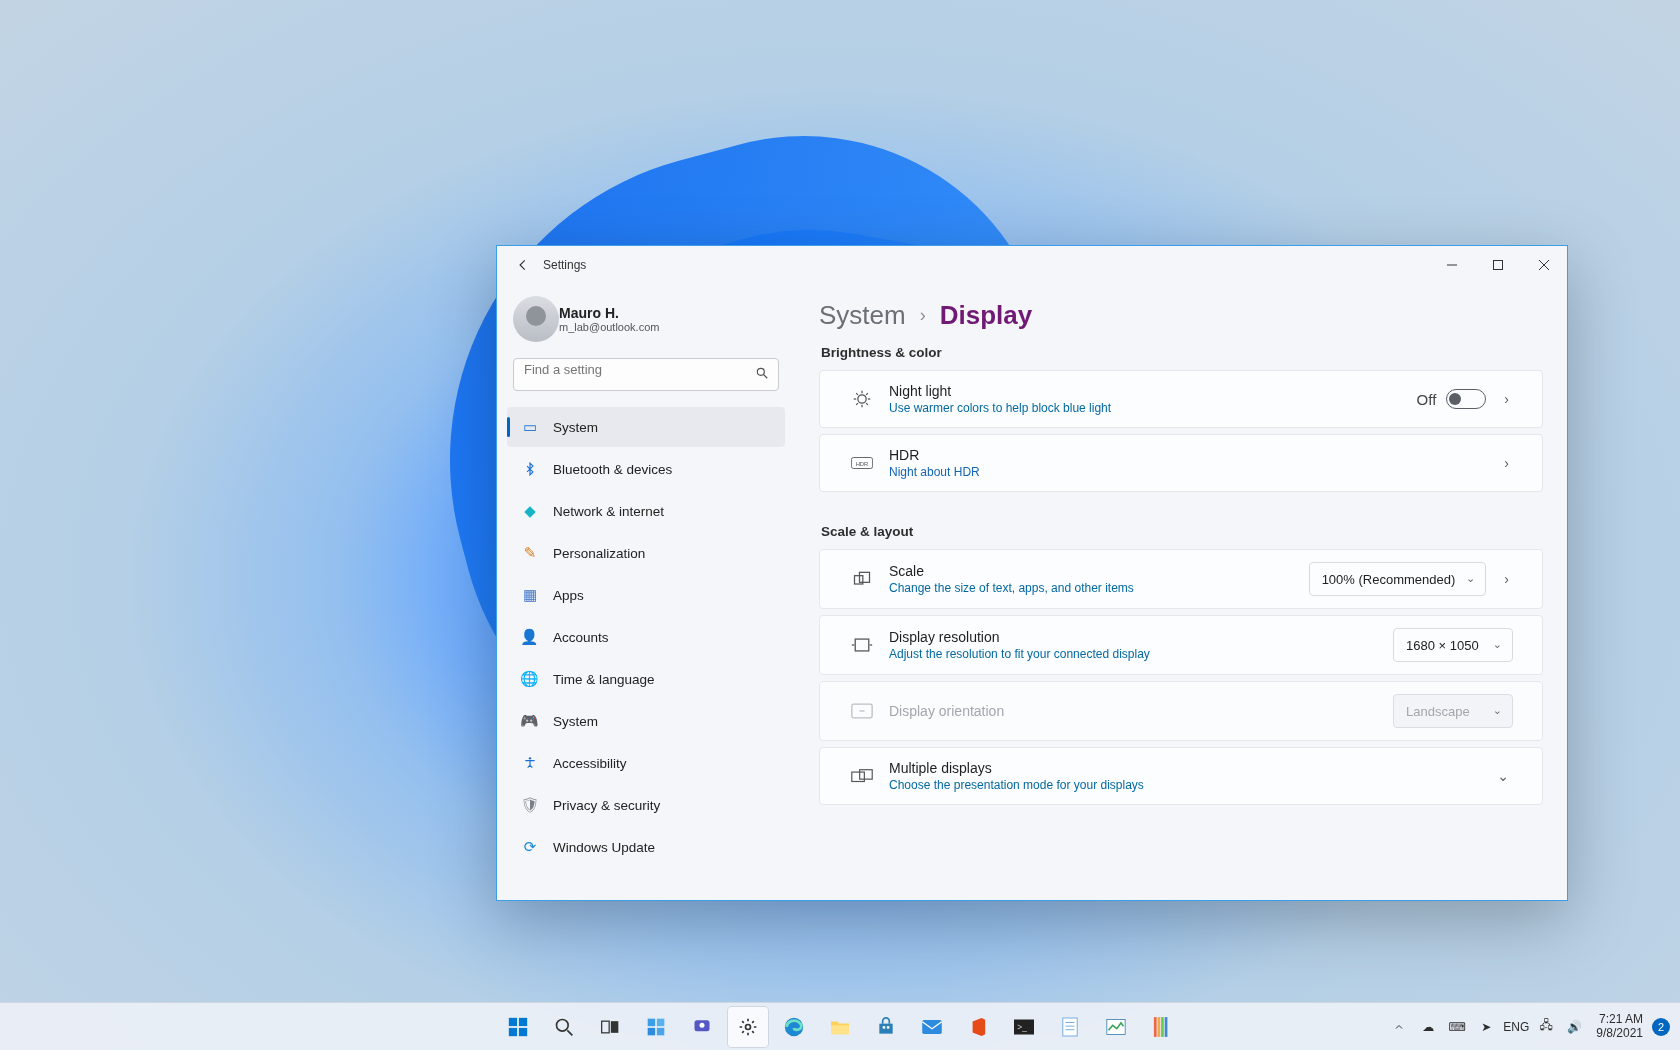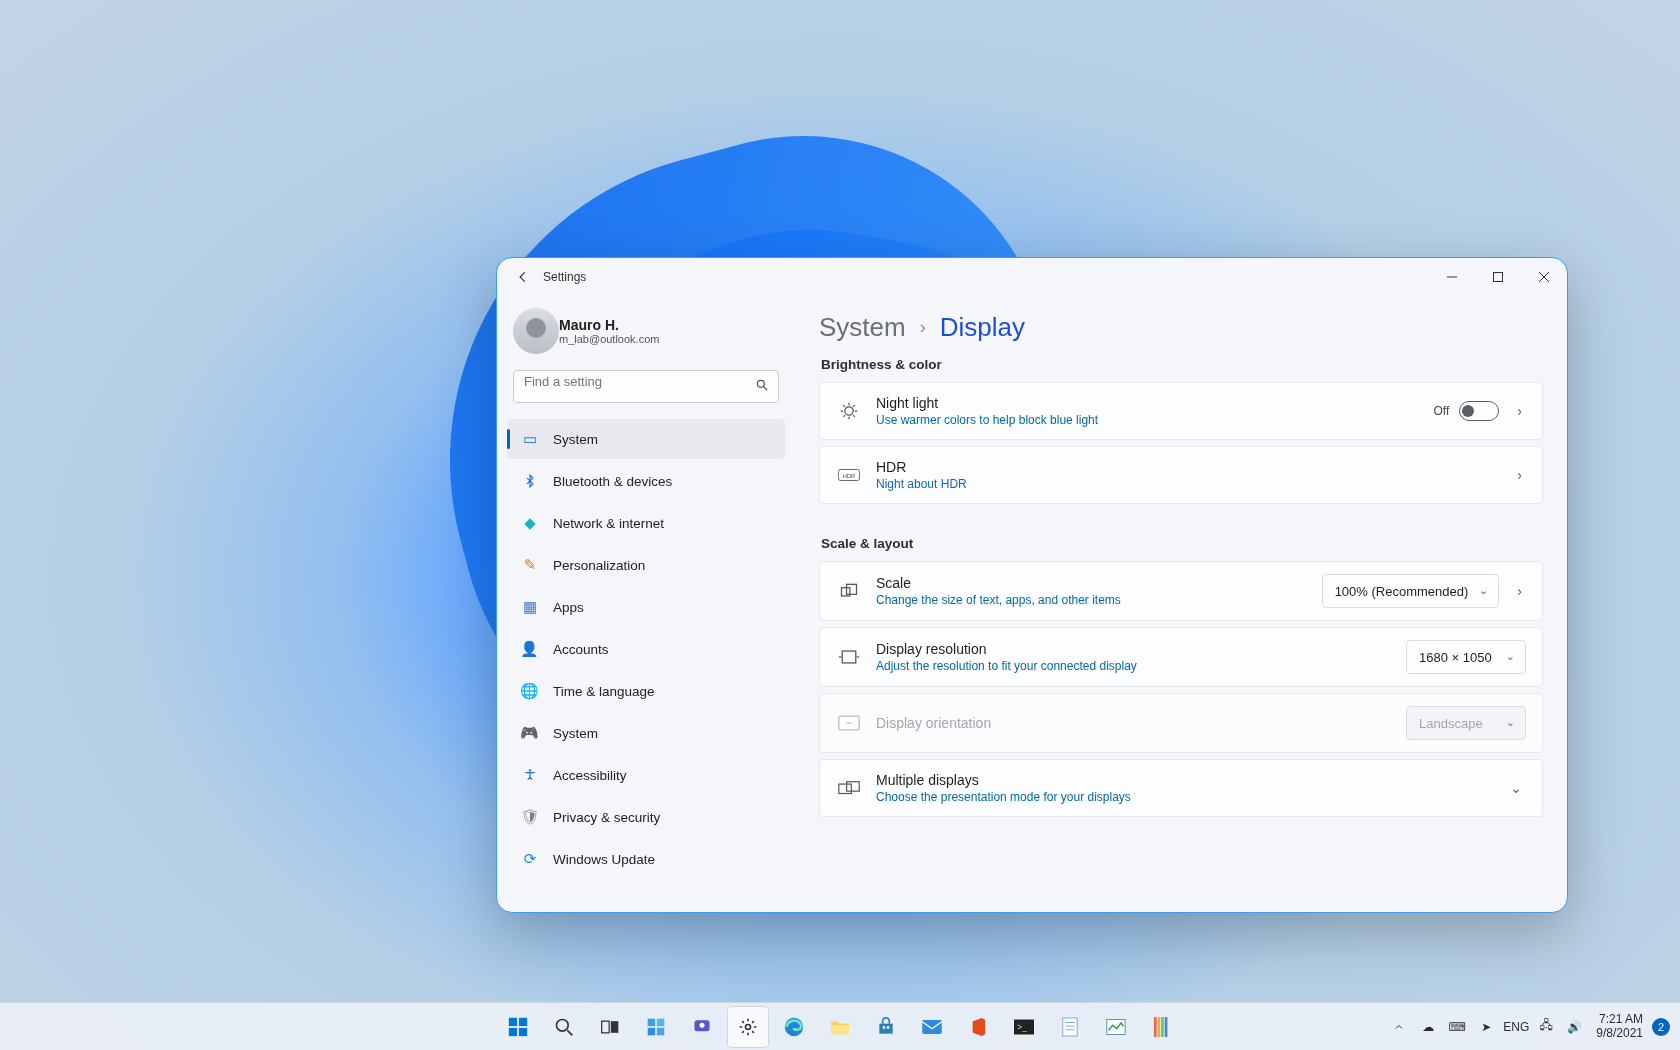--- a/index.html
+++ b/index.html
@@ -13,23 +13,23 @@
     .petal { position:absolute; border-radius:50% 40% 50% 45%; opacity:.9; }
     .p0{left:80px;top:60px;width:620px;height:620px;background:linear-gradient(135deg,#0a66ef,#3798ff);transform:rotate(-15deg);}
     .p1{left:180px;top:140px;width:520px;height:520px;background:linear-gradient(135deg,#0b6df8,#4aa4ff);transform:rotate(10deg);}
     .p2{left:260px;top:200px;width:420px;height:420px;background:linear-gradient(135deg,#1378ff,#63b2ff);transform:rotate(40deg);}
     .p3{left:330px;top:260px;width:320px;height:320px;background:linear-gradient(135deg,#2087ff,#7cbeff);transform:rotate(70deg);}
     .p4{left:400px;top:320px;width:220px;height:220px;background:linear-gradient(135deg,#3396ff,#9ed1ff);transform:rotate(100deg);}
 
     
     .settings-win {
       position:absolute; left:496px; top:245px; width:1072px; height:656px;
-      background:#f5f6fa; border:1px solid #3a9fe8; border-radius:16px;
+      background:#f5f6fa; border:1px solid #3a9fe8; border-radius:0;
       box-shadow:0 20px 60px rgba(0,0,0,.25);
-      display:flex; flex-direction:column; overflow:hidden;margin-top:12px;
+      display:flex; flex-direction:column; overflow:hidden;
     }
     .titlebar { height:38px; display:flex; align-items:center; padding-left:12px; }
     .back-btn { width:28px; height:28px; display:flex; align-items:center; justify-content:center; border-radius:4px; cursor:pointer;}
     .titlebar-label { font-size:12px; color:#333; margin-left:6px; }
     .winctrls { margin-left:auto; display:flex; }
     .winbtn { width:46px; height:38px; display:flex; align-items:center; justify-content:center; cursor:pointer; }
     .win-body { flex:1; display:flex; overflow:hidden; }
     .sidebar { width:298px; padding:8px 10px 10px 10px; display:flex; flex-direction:column; }
     .user-row { display:flex; align-items:center; gap:0; padding:4px 6px 12px 6px; }
     .avatar { width:46px; height:46px; border-radius:50%; background:linear-gradient(#dadde2,#b9bec5); position:relative; }
@@ -45,33 +45,33 @@
     .nav { display:flex; flex-direction:column; gap:2px; padding-top:4px; }
     .nav-item { display:flex; align-items:center; gap:14px; height:40px; padding:0 14px; border-radius:4px; font-size:13.5px; color:#222; cursor:pointer; position:relative;}
     .nav-item.active { background:#e8e9ee; }
     .nav-item.active::before { content:""; position:absolute; left:0; top:10px; width:3px; height:20px; background:#0067c0; border-radius:2px;}
     .nav-icon { width:18px; height:18px; display:flex; align-items:center; justify-content:center; font-size:15px; }
 
     .content { flex:1; padding:16px 24px 10px 24px; overflow-y:auto; }
     .breadcrumb { display:flex; align-items:center; gap:14px; font-size:26px; margin-bottom:14px;}
     .bc-parent { color:#6b6f76; font-weight:500; cursor:pointer;}
     .bc-sep { color:#8a8e95; font-size:18px; }
-    .bc-current { font-weight:400; color:#1d4ed8; }
+    .bc-current { font-weight:700; color:#701a75; }
     .section-label { font-size:13.5px; font-weight:600; color:#2e2e2e; margin:4px 0 10px 2px; }
-    .card { background:#fcfdfe; border:1px solid #e6e7ec; border-radius:4px; padding:12px 16px; display:flex; align-items:center; margin-bottom:6px; }
+    .card { background:#fcfdfe; border:1px solid #e6e7ec; border-radius:4px; padding:12px 29px; display:flex; align-items:center; margin-bottom:6px; }
     .card.disabled { opacity:.9; }
     .card-icon { width:26px; height:26px; color:#555; display:flex; align-items:center; justify-content:center; margin-right:14px;}
     .card-body { flex:1; }
     .card-title { font-size:14px; color:#1f1f1f; }
     .card-sub { font-size:12px; color:#0369a1; margin-top:2px;}
     .card-sub.link { color:#1464b4; cursor:pointer;}
     .card-sub.disabled, .card-title.disabled { color:#9a9ea5; }
     .tail { display:flex; align-items:center; gap:14px; }
     .chev { color:#5b5f66; font-size:14px; cursor:pointer; padding:0 4px;}
-    .toggle { display:flex; align-items:center; gap:10px; font-size:12px; color:#444;}
+    .toggle { display:flex; align-items:center; gap:10px; font-size:15px; color:#444;}
     .tog-pill { width:40px; height:20px; border:1px solid #5b5f66; border-radius:20px; display:flex; align-items:center; padding:2px; cursor:pointer;}
     .tog-knob { width:12px; height:12px; border-radius:50%; background:#5b5f66; }
     .dropdown { min-width:120px; height:34px; border:1px solid #d9dbe1; border-radius:4px; background:#fcfdfe; padding:0 30px 0 12px; font-size:13px; color:#222; display:flex; align-items:center; position:relative; cursor:pointer;}
     .dropdown.disabled { color:#9a9ea5; background:#f3f4f7; }
     .dropdown .dd-chev { position:absolute; right:10px; top:9px; color:#666; font-size:11px;}
     .group-gap { height:22px; }
 
     
     .taskbar { position:absolute; left:0; bottom:0; width:100%; height:48px; background:rgba(237,241,247,.9); backdrop-filter:blur(4px); border-top:1px solid #cfd6e0; display:flex; align-items:center;}
     .tb-center { position:absolute; left:50%; transform:translateX(-50%); display:flex; gap:6px; align-items:center; }

